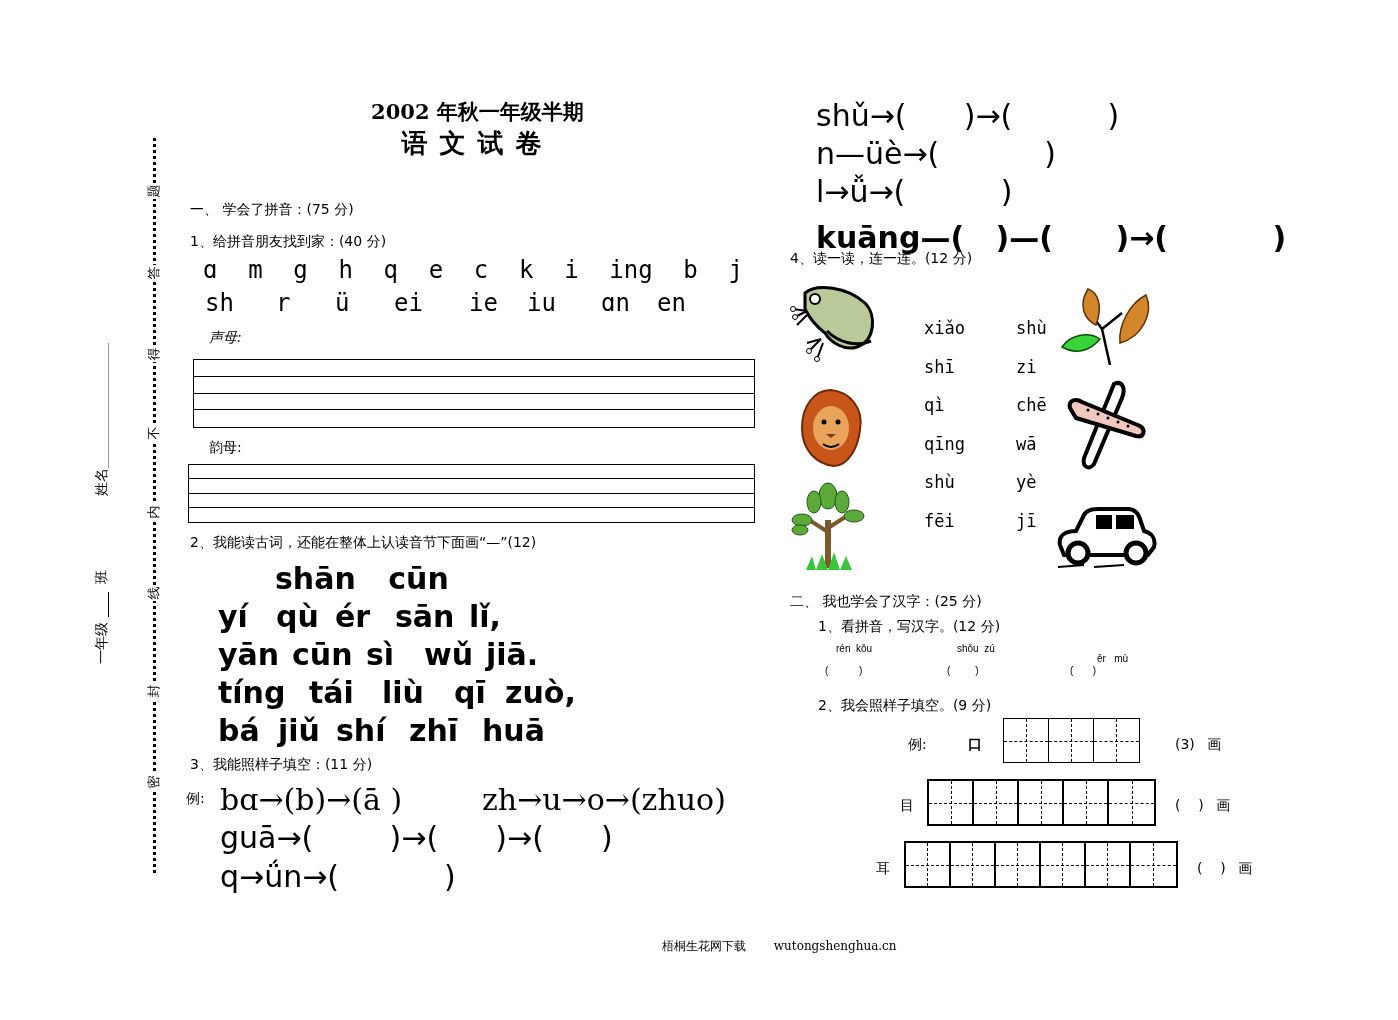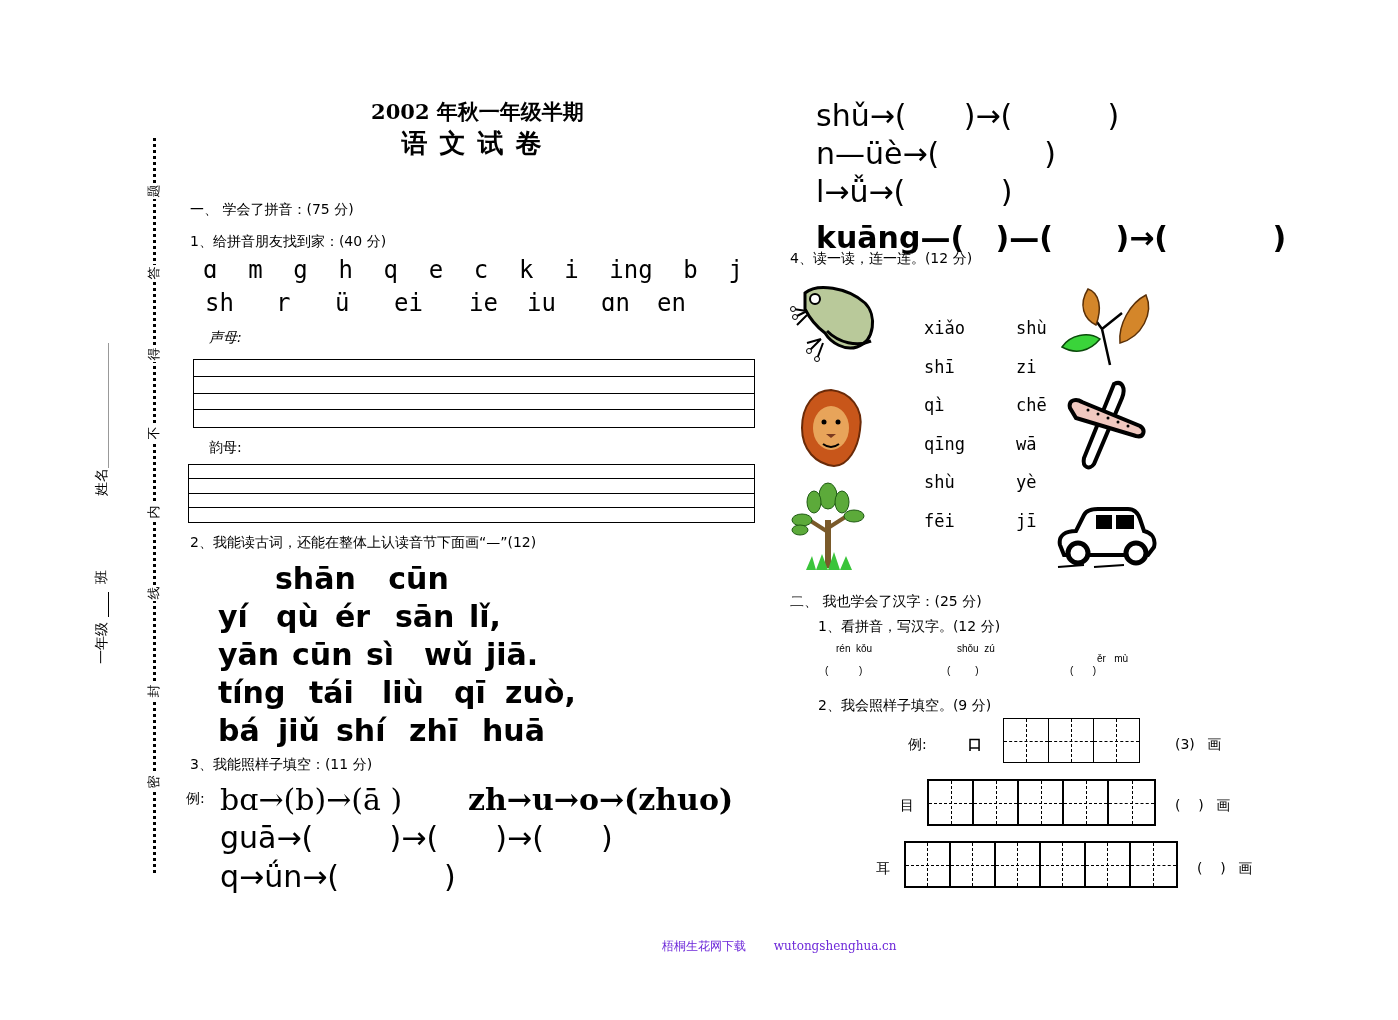--- a/index.html
+++ b/index.html
@@ -137,21 +137,21 @@
   <span style="position:absolute; left:0">bá</span>
   <span style="position:absolute; left:60px">jiǔ</span>
   <span style="position:absolute; left:118px">shí</span>
   <span style="position:absolute; left:191px">zhī</span>
   <span style="position:absolute; left:264px">huā</span>
 </div>
 
 <div class="abs small" style="left:190px; top:756px;text-align:right;">3、我能照样子填空：(11 分)</div>
 <div class="abs small" style="left:186px; top:790px;">例:</div>
 <div class="abs py-bold" style="left:220px; top:782px; font-weight:normal; font-family:'DejaVu Serif', serif;">bɑ→(b)→(ā )</div>
-<div class="abs py-bold" style="left:468px; top:782px; font-weight:bold; font-family:'DejaVu Serif', serif;text-align:center;">zh→u→o→(zhuo)</div>
+<div class="abs py-bold" style="left:482px; top:782px; font-weight:normal; font-family:'DejaVu Serif', serif;text-align:center;">zh→u→o→(zhuo)</div>
 <div class="abs py-bold" style="left:220px; top:820px; font-weight:normal; white-space:pre;">guā→(        )→(      )→(      )</div>
 <div class="abs py-bold" style="left:220px; top:859px; font-weight:normal; white-space:pre;">q→ǘn→(           )</div>
 
 <div class="abs py-bold" style="left:816px; top:98px; font-weight:normal; white-space:pre;">shǔ→(      )→(          )</div>
 <div class="abs py-bold" style="left:816px; top:136px; font-weight:normal; white-space:pre;">n—üè→(           )</div>
 <div class="abs py-bold" style="left:816px; top:174px; font-weight:normal; white-space:pre;">l→ǚ→(          )</div>
 <div class="abs py-bold" style="left:816px; top:220px; font-weight:bold; white-space:pre;">kuāng—(   )—(      )→(          )</div>
 
 <div class="abs small" style="left:790px; top:250px;">4、读一读，连一连。(12 分)</div>
 
@@ -279,16 +279,16 @@
 <div class="grid thick" style="left:904px; top:841px; width:274px; height:47px;">
   <div class="cell" style="width:16.66%"></div>
     <div class="cell" style="width:16.66%"></div>
     <div class="cell" style="width:16.66%"></div>
     <div class="cell" style="width:16.66%"></div>
     <div class="cell" style="width:16.66%"></div>
     <div class="cell" style="width:16.7%"></div>
 </div>
 <div class="abs small" style="left:1197px; top:860px; white-space:pre;"><span>(    )</span> <span style="margin-left:8px">画</span></div>
 
-<div class="abs" style="left:662px; top:938px; font-size:12px; font-family:'DejaVu Serif', serif; color:#6d28d9;">
+<div class="abs" style="left:662px; top:938px; font-size:12px; font-family:'DejaVu Serif', serif; color:#000000;">
   <span>梧桐生花网下载</span>
   <span style="margin-left:24px">wutongshenghua.cn</span>
 </div>
 
 </body></html>

